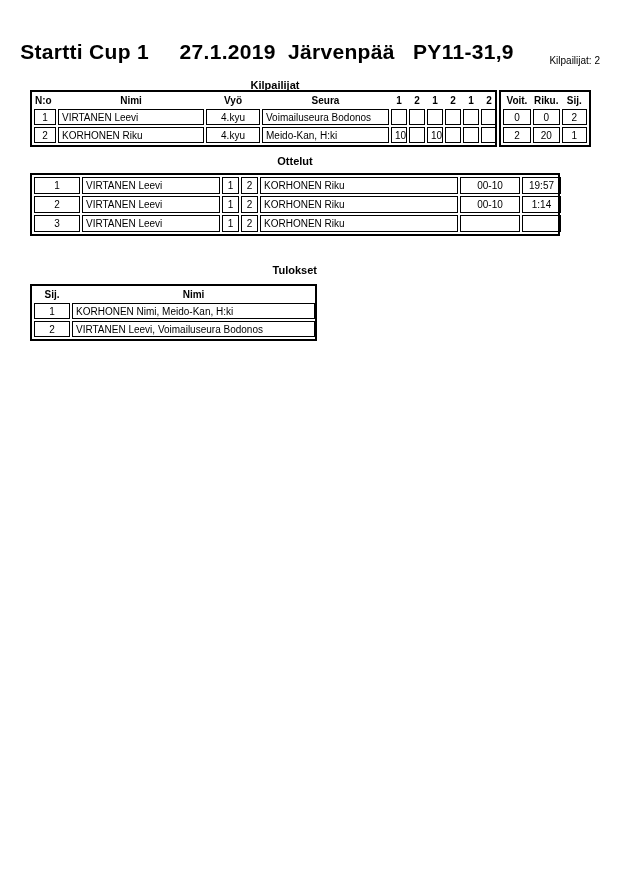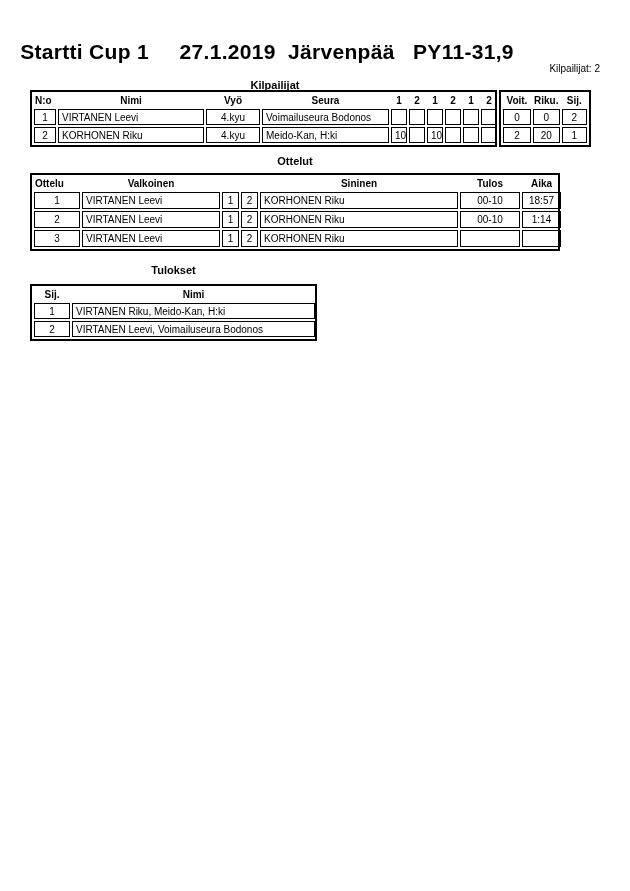--- a/index.html
+++ b/index.html
@@ -18,23 +18,23 @@
     font-size:21px; font-weight:bold;
     white-space:pre;
     letter-spacing:0.3px;
   }
   .section-heading {
     font-size:11px; font-weight:bold; text-align:center;
     white-space:nowrap;
   }
   .heading-kilpailijat { top:67px; left:30px; width:490px;margin-top:12px; }
   .heading-ottelut    { top:155px; left:30px; width:530px;text-align:center; }
-  .heading-tulokset   { top:264px; left:30px; width:287px; }
+  .heading-tulokset   { top:264px; left:30px; width:287px;text-align:right; }
   .participants-note {
-    top:63px; right:30px;
+    top:55px; right:30px;
     font-size:10px; text-align:right;
   }
   .box {
     border:2px solid #000;
     background:#fff;
   }
   .tbl-competitors-main { top:90px; left:30px;  width:467px; }
   .tbl-competitors-side { top:90px; left:499px; width:92px;  }
   .tbl-matches          { top:173px; left:30px; width:530px; }
   .tbl-results          { top:284px; left:30px; width:287px; }
@@ -159,37 +159,28 @@
     <colgroup>
       <col style="width:46px">
         <col style="width:138px">
         <col style="width:17px">
         <col style="width:17px">
       <col style="width:198px">
         <col style="width:60px">
         <col style="width:39px">
     </colgroup>
     <tbody>
-        <tr>
-      <th class="ta-left">Ottelu</th>
-      <th>Valkoinen</th>
-      <th></th>
-      <th></th>
-      <th>Sininen</th>
-      <th>Tulos</th>
-      <th>Aika</th>
-    </tr>
     <tr>
       <td>1</td>
       <td class="ta-left">VIRTANEN Leevi</td>
       <td>1</td>
       <td>2</td>
       <td class="ta-left">KORHONEN Riku</td>
       <td>00-10</td>
-      <td>18:57</td>
+      <td>19:57</td>
     </tr>
     <tr>
       <td>2</td>
       <td class="ta-left">VIRTANEN Leevi</td>
       <td>1</td>
       <td>2</td>
       <td class="ta-left">KORHONEN Riku</td>
       <td>00-10</td>
       <td>1:14</td>
     </tr>
@@ -214,21 +205,21 @@
         <col style="width:36px">
         <col style="width:243px">
       </colgroup>
     <tbody>
         <tr>
       <th>Sij.</th>
       <th>Nimi</th>
     </tr>
     <tr>
       <td>1</td>
-      <td class="ta-left">VIRTANEN Riku, Meido-Kan, H:ki</td>
+      <td class="ta-left">KORHONEN Nimi, Meido-Kan, H:ki</td>
     </tr>
     <tr>
       <td>2</td>
       <td class="ta-left">VIRTANEN Leevi, Voimailuseura Bodonos</td>
     </tr>
   </tbody>
     </table>
 </div>
 
 </body></html>

